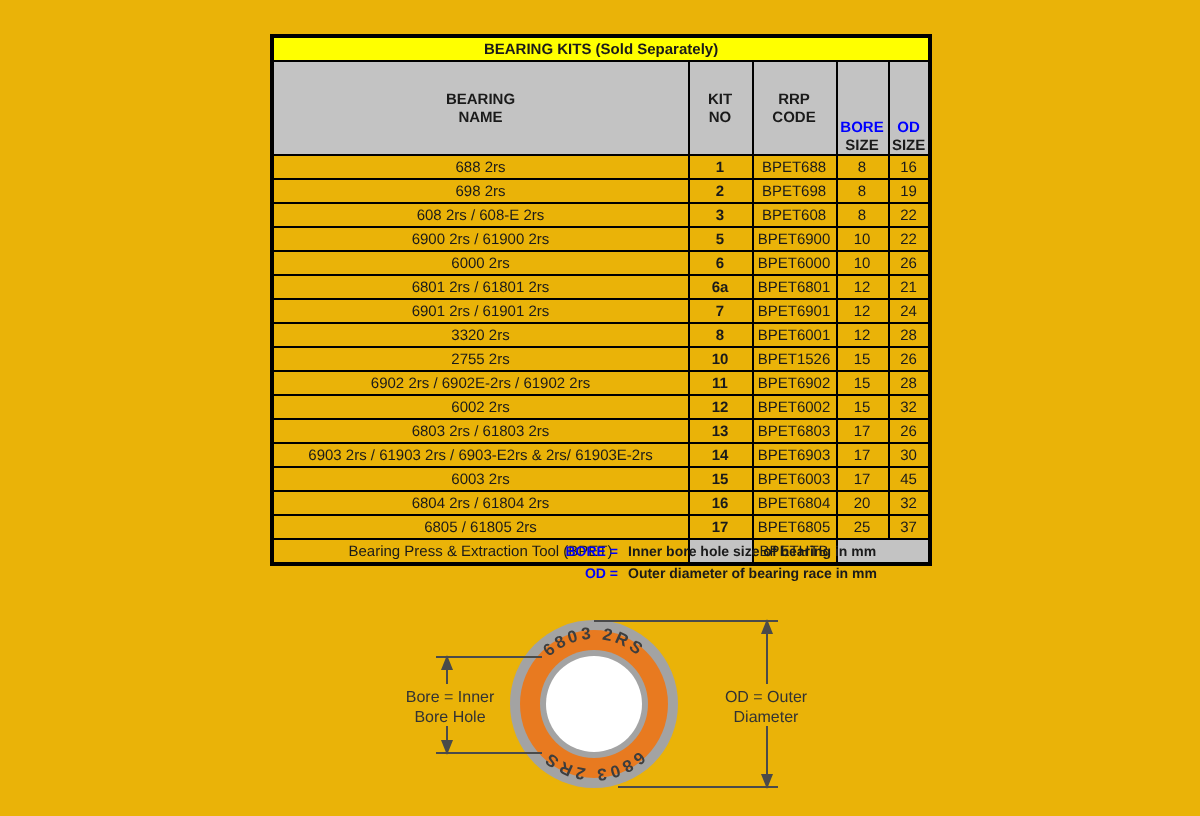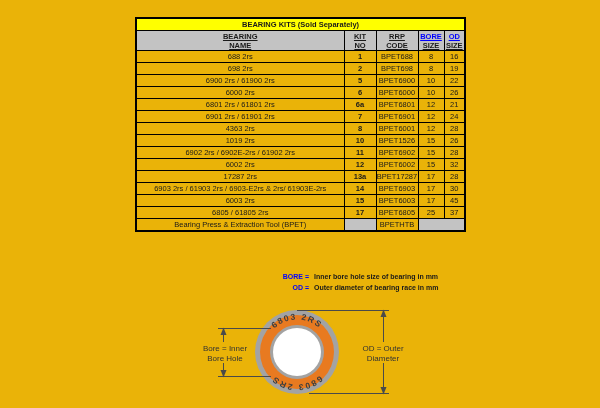--- a/index.html
+++ b/index.html
@@ -14,24 +14,24 @@
   }
   table.kits td, table.kits th {
     border:1px solid #000; padding:0; text-align:center;
     font-size:7.5px; color:#1a1a1a; overflow:hidden; white-space:nowrap;
   }
   .title-cell {
     background:#FFFF00; font-weight:bold; font-size:8px;
     height:11px; line-height:11px; color:#000;
   }
   thead th { background:#C3C3C3; font-weight:bold; height:19px; vertical-align:middle; }
-  thead th div { line-height:9px;text-decoration:underline; }
+  thead th div { line-height:9px; }
   tbody td { height:11px; line-height:11px; }
   td.c-kit { font-weight:bold; }
-  .blue { color:#0000FF; }
+  .blue { color:#0000FF;margin-top:28px; }
   .gray-cell { background:#C3C3C3; }
   .legend {
     position:absolute; left:135px; top:271px; width:329px;
     font-size:7px; font-weight:bold;
   }
   .legend-row { display:flex; line-height:11px; }
   .lg-label { width:174px; text-align:right; color:#0000FF; padding-right:5px; }
   .lg-text { text-align:left; color:#1a1a1a; }
   svg.diagram { position:absolute; left:178px; top:296px; }
   .ringtext {
@@ -91,20 +91,27 @@
       <td class="c-od">16</td>
     </tr>
         <tr>
       <td class="c-name">698 2rs</td>
       <td class="c-kit">2</td>
       <td class="c-rrp">BPET698</td>
       <td class="c-bore">8</td>
       <td class="c-od">19</td>
     </tr>
         <tr>
+      <td class="c-name">608 2rs / 608-E 2rs</td>
+      <td class="c-kit">3</td>
+      <td class="c-rrp">BPET608</td>
+      <td class="c-bore">8</td>
+      <td class="c-od">22</td>
+    </tr>
+        <tr>
       <td class="c-name">6900 2rs / 61900 2rs</td>
       <td class="c-kit">5</td>
       <td class="c-rrp">BPET6900</td>
       <td class="c-bore">10</td>
       <td class="c-od">22</td>
     </tr>
         <tr>
       <td class="c-name">6000 2rs</td>
       <td class="c-kit">6</td>
       <td class="c-rrp">BPET6000</td>
@@ -119,67 +126,74 @@
       <td class="c-od">21</td>
     </tr>
         <tr>
       <td class="c-name">6901 2rs / 61901 2rs</td>
       <td class="c-kit">7</td>
       <td class="c-rrp">BPET6901</td>
       <td class="c-bore">12</td>
       <td class="c-od">24</td>
     </tr>
         <tr>
-      <td class="c-name">4363 2rs</td>
+      <td class="c-name">3320 2rs</td>
       <td class="c-kit">8</td>
       <td class="c-rrp">BPET6001</td>
       <td class="c-bore">12</td>
       <td class="c-od">28</td>
     </tr>
         <tr>
-      <td class="c-name">1019 2rs</td>
+      <td class="c-name">2755 2rs</td>
       <td class="c-kit">10</td>
       <td class="c-rrp">BPET1526</td>
       <td class="c-bore">15</td>
       <td class="c-od">26</td>
     </tr>
         <tr>
       <td class="c-name">6902 2rs / 6902E-2rs / 61902 2rs</td>
       <td class="c-kit">11</td>
       <td class="c-rrp">BPET6902</td>
       <td class="c-bore">15</td>
       <td class="c-od">28</td>
     </tr>
         <tr>
       <td class="c-name">6002 2rs</td>
       <td class="c-kit">12</td>
       <td class="c-rrp">BPET6002</td>
       <td class="c-bore">15</td>
       <td class="c-od">32</td>
     </tr>
         <tr>
-      <td class="c-name">17287 2rs</td>
-      <td class="c-kit">13a</td>
-      <td class="c-rrp">BPET17287</td>
+      <td class="c-name">6803 2rs / 61803 2rs</td>
+      <td class="c-kit">13</td>
+      <td class="c-rrp">BPET6803</td>
       <td class="c-bore">17</td>
-      <td class="c-od">28</td>
+      <td class="c-od">26</td>
     </tr>
         <tr>
       <td class="c-name">6903 2rs / 61903 2rs / 6903-E2rs &amp; 2rs/ 61903E-2rs</td>
       <td class="c-kit">14</td>
       <td class="c-rrp">BPET6903</td>
       <td class="c-bore">17</td>
       <td class="c-od">30</td>
     </tr>
         <tr>
       <td class="c-name">6003 2rs</td>
       <td class="c-kit">15</td>
       <td class="c-rrp">BPET6003</td>
       <td class="c-bore">17</td>
       <td class="c-od">45</td>
+    </tr>
+        <tr>
+      <td class="c-name">6804 2rs / 61804 2rs</td>
+      <td class="c-kit">16</td>
+      <td class="c-rrp">BPET6804</td>
+      <td class="c-bore">20</td>
+      <td class="c-od">32</td>
     </tr>
         <tr>
       <td class="c-name">6805 / 61805 2rs</td>
       <td class="c-kit">17</td>
       <td class="c-rrp">BPET6805</td>
       <td class="c-bore">25</td>
       <td class="c-od">37</td>
     </tr>
       </tbody>
     <tbody>

